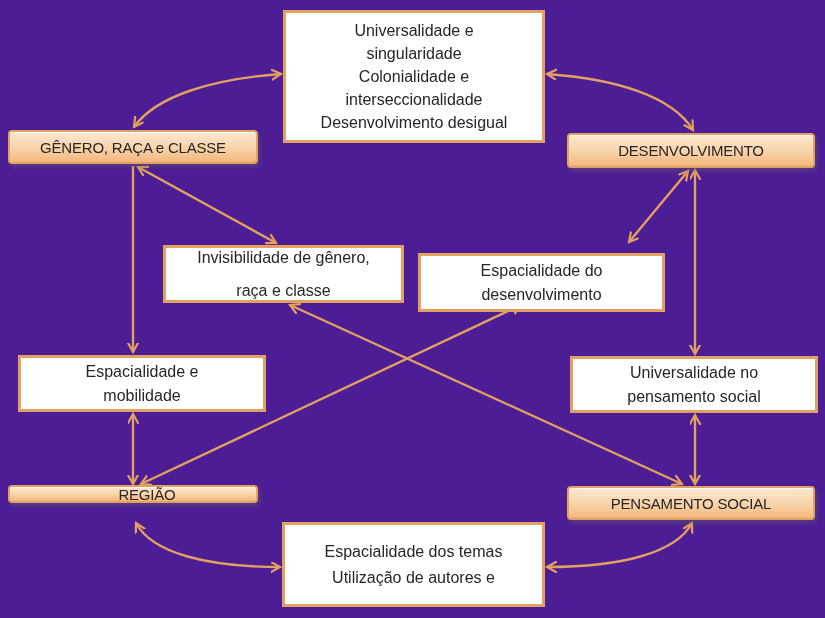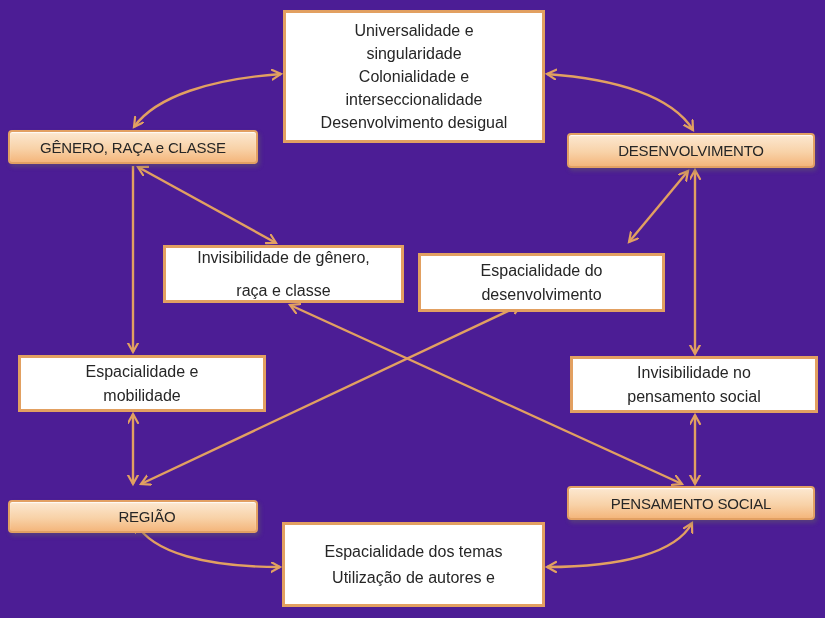--- a/index.html
+++ b/index.html
@@ -27,21 +27,21 @@
         background:linear-gradient(180deg,var(--pill-top) 0%,var(--pill-mid) 55%,var(--pill-bottom) 100%);
         box-shadow:2px 3px 4px rgba(100,100,100,0.45), inset 0 1px 1px rgba(255,255,255,0.85);}
   
   .n-top{left:283px;top:10px;width:262px;height:133px;line-height:23px;}
   .n-genero{left:8px;top:130px;width:250px;height:34px;}
   .n-desenv{left:567px;top:133px;width:248px;height:35px;}
   .n-invis{left:163px;top:245px;width:241px;height:58px;line-height:24px;gap:9px;}
   .n-espdes{left:418px;top:244px;width:247px;height:59px;line-height:24px;margin-top:9px;}
   .n-espmob{left:10px;top:355px;width:248px;height:57px;line-height:24px;margin-left:8px;}
   .n-devpen{left:570px;top:356px;width:248px;height:57px;line-height:24px;}
-  .n-regiao{left:8px;top:500px;width:250px;height:33px;padding-left:28px;}
+  .n-regiao{left:8px;top:485px;width:250px;height:18px;padding-left:28px;}
   .n-pensoc{left:567px;top:486px;width:248px;height:34px;}
   .n-bottom{left:282px;top:522px;width:263px;height:85px;line-height:26px;}
 </style>
 </head>
 <body>
 
 <div class="stage">
 
   <svg class="edges" width="825" height="618" viewBox="0 0 825 618" xmlns="http://www.w3.org/2000/svg">
     <defs>
@@ -88,21 +88,21 @@
     <div>Espacialidade do</div>
     <div>desenvolvimento</div>
   </div>
 
   <div class="node n-espmob">
     <div>Espacialidade e</div>
     <div>mobilidade</div>
   </div>
 
   <div class="node n-devpen">
-    <div>Invisibilidade no</div>
+    <div>Universalidade no</div>
     <div>pensamento social</div>
   </div>
 
   <div class="pill n-regiao">
     <span>REGIÃO</span>
   </div>
 
   <div class="pill n-pensoc">
     <span>PENSAMENTO SOCIAL</span>
   </div>

